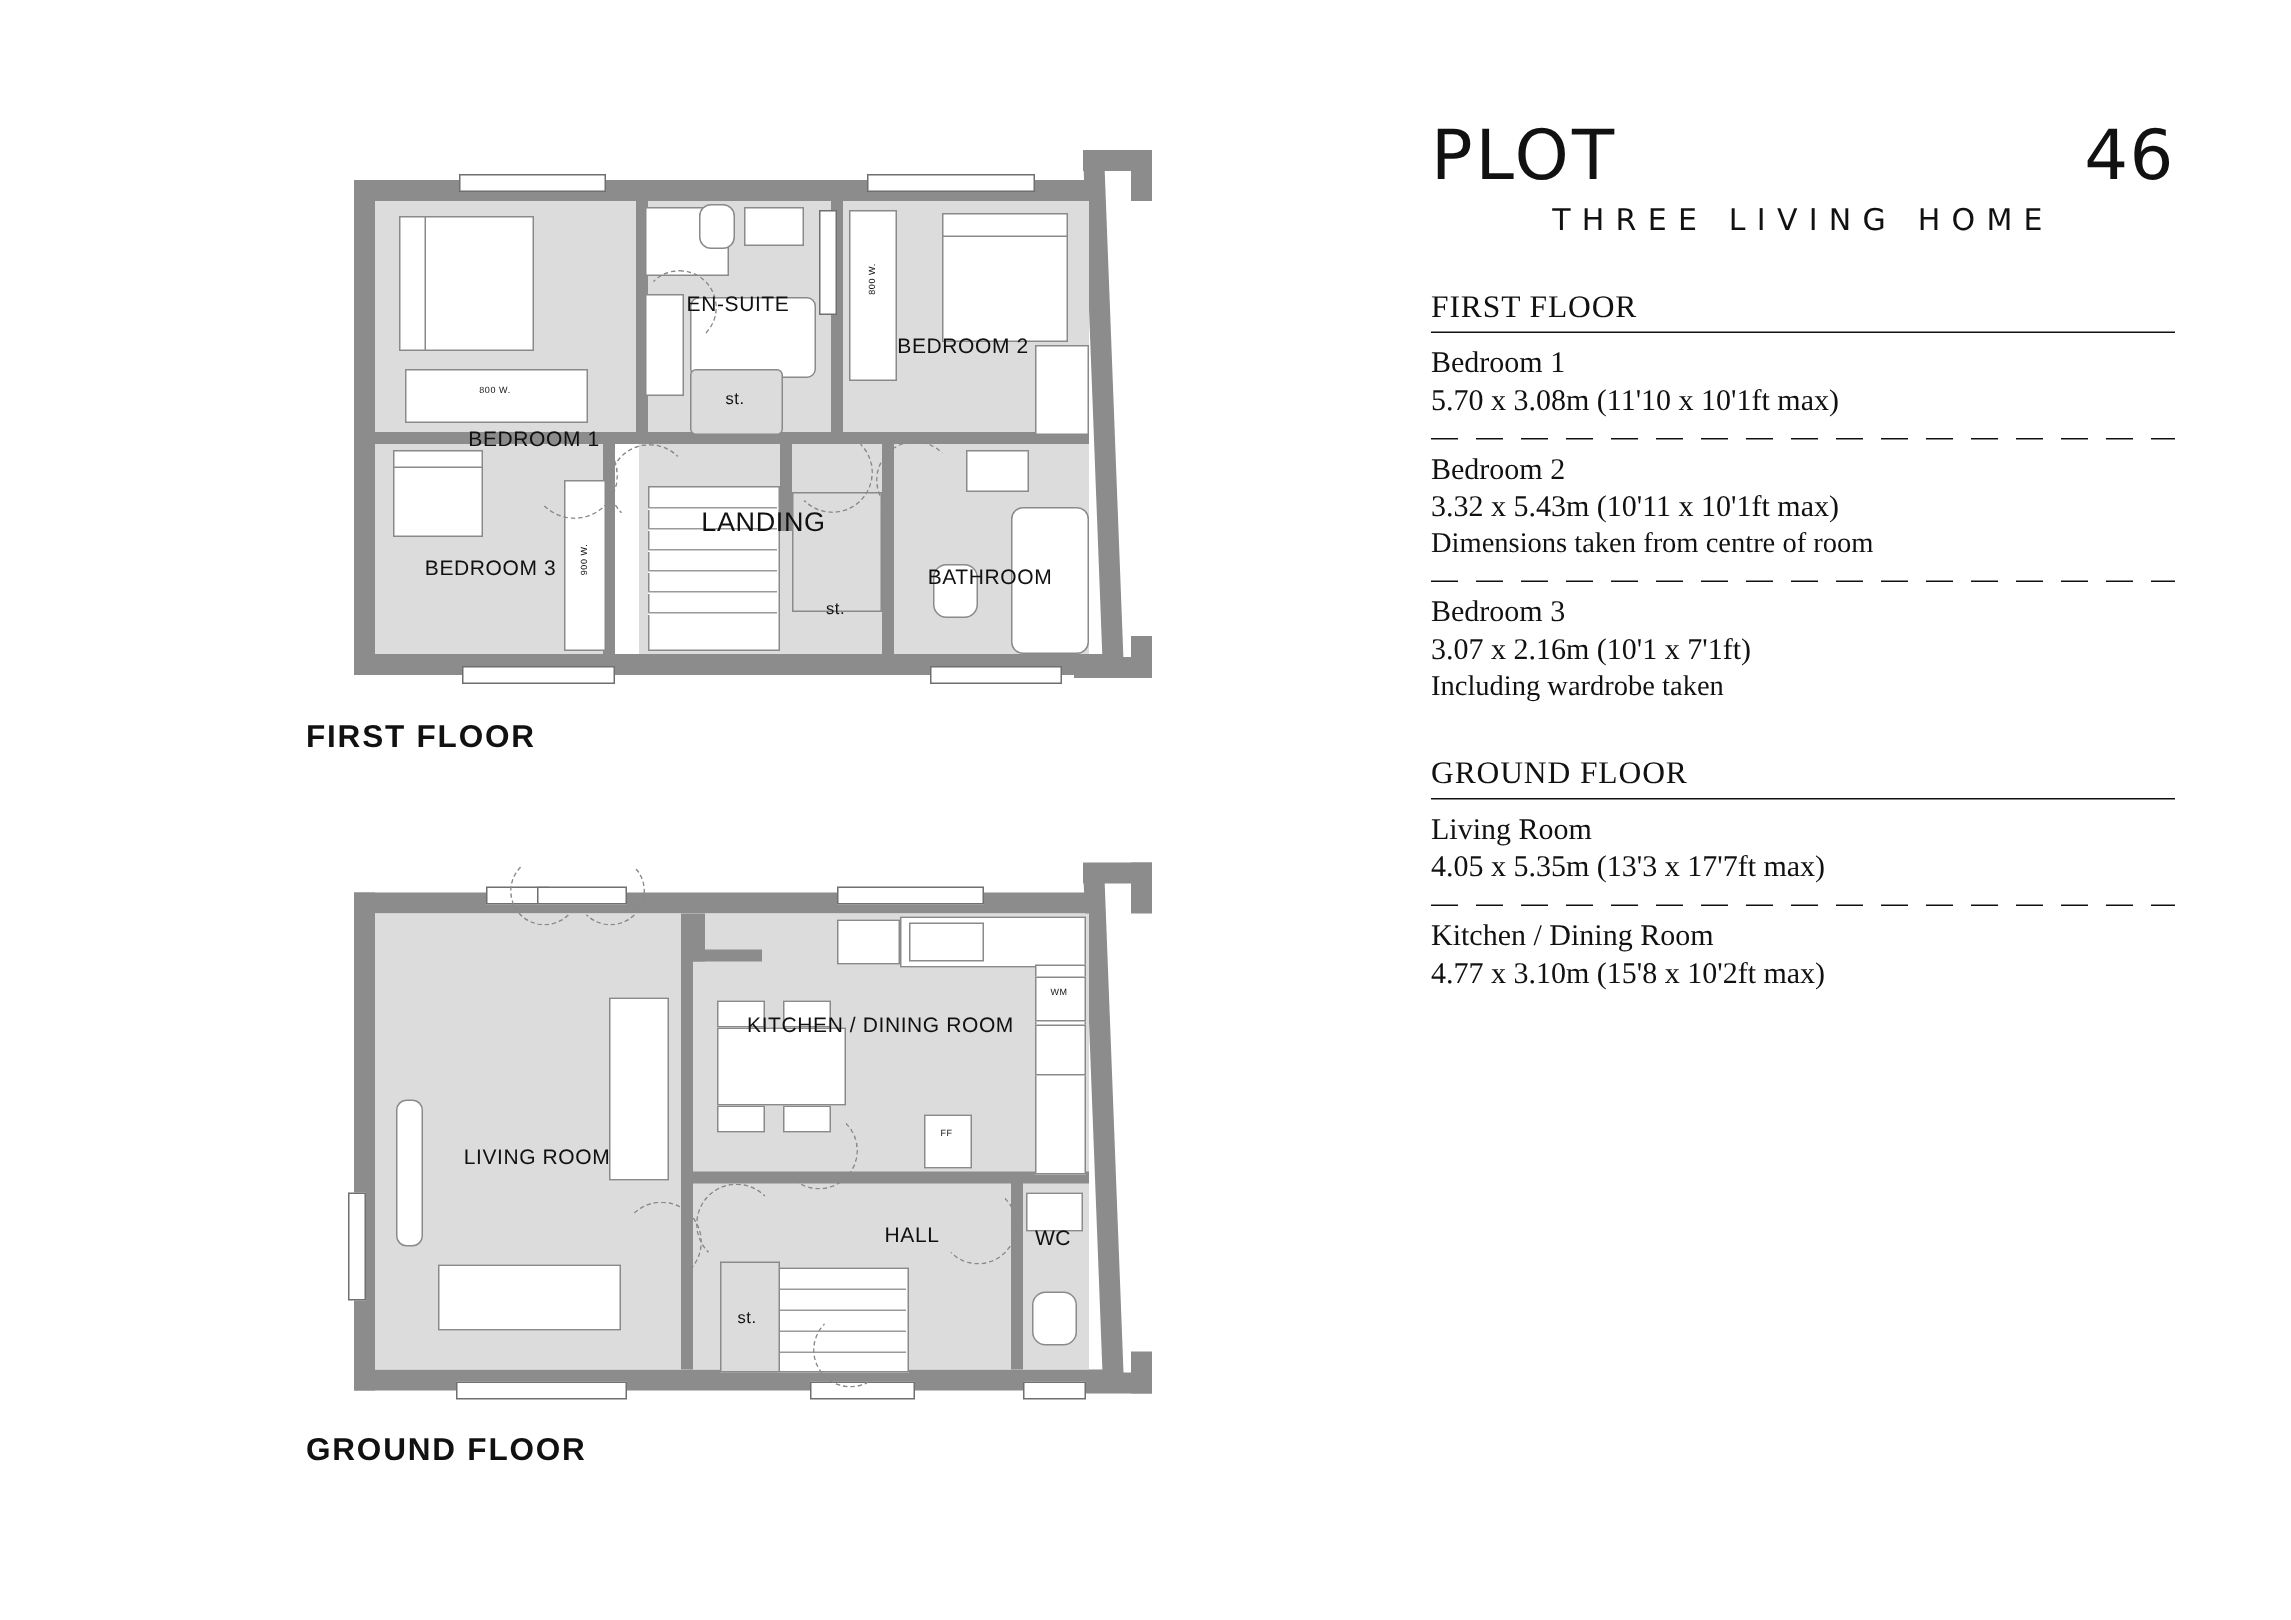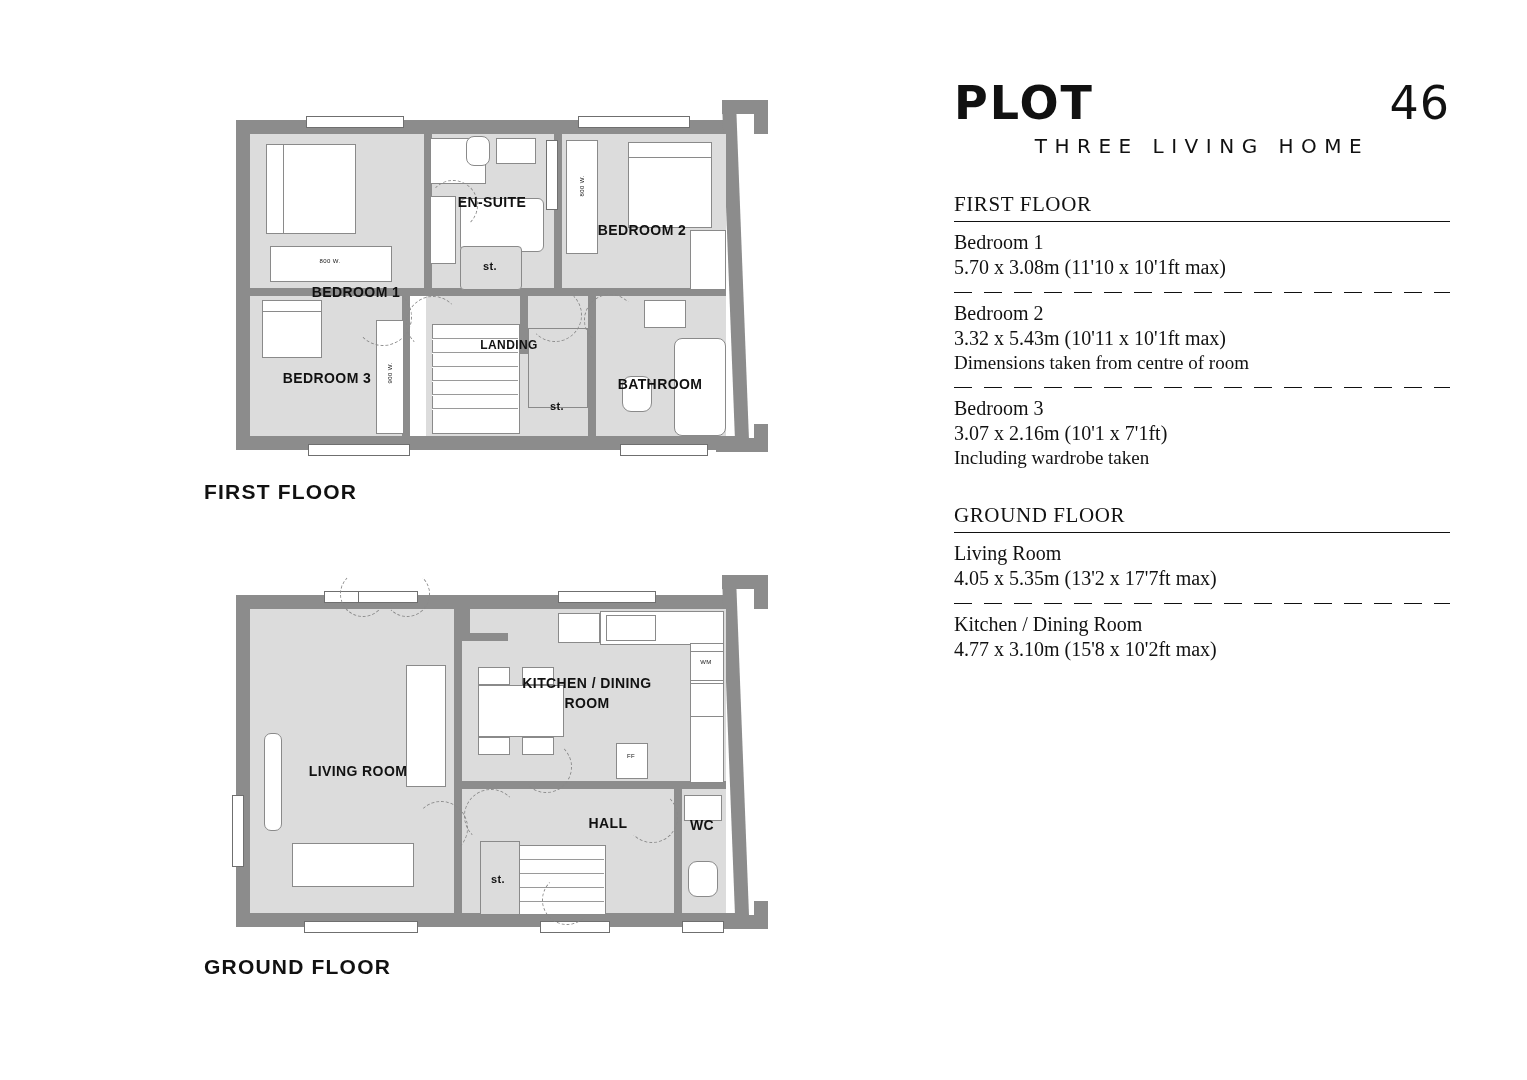--- a/index.html
+++ b/index.html
@@ -2,31 +2,31 @@
 <html><head>
 <meta charset="utf-8">
 <style>
   html,body{margin:0;padding:0;background:#ffffff;}
   body{width:1527px;height:1080px;position:relative;font-family:"Liberation Sans",sans-serif;overflow:hidden;}
 
   
   .plan{position:absolute;}
   .wall{position:absolute;background:#8c8c8c;}
   .room{position:absolute;background:#dcdcdc;}
-  .rlabel{position:absolute;font-weight:bold;color:#111;letter-spacing:.4px;text-align:center;}
+  .rlabel{position:absolute;font-weight:normal;color:#111;letter-spacing:.4px;text-align:center;}
   .thin{position:absolute;border:1px solid #8a8a8a;background:#fff;}
   .thinf{position:absolute;border:1px solid #8a8a8a;background:#dcdcdc;}
   .win{position:absolute;background:#fff;border:1px solid #6f6f6f;}
   .arc{position:absolute;border:1px dashed #8a8a8a;border-radius:50%;}
   .floorcap{position:absolute;font-weight:bold;color:#111;font-size:21px;letter-spacing:1.2px;}
 
   
   #panel{position:absolute;left:954px;top:80px;width:496px;}
   .plotrow{display:flex;justify-content:space-between;align-items:flex-end;}
-  .plotword{font-family:"DejaVu Sans",sans-serif;font-size:46px;letter-spacing:2px;color:#111;line-height:1;font-weight:700;}
+  .plotword{font-family:"DejaVu Sans",sans-serif;font-size:46px;letter-spacing:2px;color:#111;line-height:1;font-weight:400;}
   .plotnum{font-family:"DejaVu Sans",sans-serif;font-size:46px;letter-spacing:1px;color:#111;line-height:1;font-weight:400;}
   .sub{font-family:"DejaVu Sans",sans-serif;font-size:20px;letter-spacing:7.5px;color:#111;margin-top:8px;text-align:center;}
   .sechead{font-family:"Liberation Serif",serif;font-size:21px;color:#111;margin-top:34px;padding-bottom:4px;border-bottom:1.5px solid #111;letter-spacing:.6px;}
   .itemname{font-family:"Liberation Serif",serif;font-size:20px;color:#111;margin-top:9px;}
   .itemdim{font-family:"Liberation Serif",serif;font-size:20px;color:#111;margin-top:2px;}
   .itemnote{font-family:"Liberation Serif",serif;font-size:19px;color:#111;margin-top:2px;}
   .dashsep{margin-top:13px;height:1px;background:repeating-linear-gradient(to right,#111 0 18px,transparent 18px 30px);}
 </style>
 </head>
 <body>
@@ -102,21 +102,21 @@
 
   <div class="arc" style="left:126px;top:200px;width:56px;height:56px;border-color:transparent #8a8a8a #8a8a8a transparent;"></div>
   <div class="arc" style="left:178px;top:208px;width:52px;height:52px;border-color:#8a8a8a transparent transparent #8a8a8a;"></div>
   <div class="arc" style="left:200px;top:92px;width:48px;height:48px;border-color:#8a8a8a #8a8a8a transparent transparent;"></div>
   <div class="arc" style="left:300px;top:200px;width:52px;height:52px;border-color:transparent #8a8a8a #8a8a8a transparent;"></div>
   <div class="arc" style="left:356px;top:206px;width:50px;height:50px;border-color:#8a8a8a transparent transparent #8a8a8a;"></div>
 
   <div class="rlabel" style="left:38px;top:196px;width:180px;font-size:14px;">BEDROOM 1</div>
   <div class="rlabel" style="left:198px;top:106px;width:132px;font-size:14px;">EN-SUITE</div>
   <div class="rlabel" style="left:330px;top:134px;width:168px;font-size:14px;">BEDROOM 2</div>
-  <div class="rlabel" style="left:196px;top:250px;width:170px;font-size:12px;">LANDING</div>
+  <div class="rlabel" style="left:196px;top:250px;width:170px;font-size:18px;">LANDING</div>
   <div class="rlabel" style="left:14px;top:282px;width:170px;font-size:14px;">BEDROOM 3</div>
   <div class="rlabel" style="left:362px;top:288px;width:140px;font-size:14px;">BATHROOM</div>
   <div class="rlabel" style="left:234px;top:172px;width:56px;font-size:11px;">st.</div>
   <div class="rlabel" style="left:302px;top:312px;width:54px;font-size:11px;">st.</div>
 </div>
 
 <div class="floorcap" style="left:204px;top:480px;">FIRST FLOOR</div>
 
 <div class="plan" style="left:228px;top:565px;width:590px;height:380px;">
 
@@ -219,21 +219,21 @@
   <div>
     <div class="itemname">Bedroom 3</div>
     <div class="itemdim">3.07 x 2.16m (10'1 x 7'1ft)</div>
     <div class="itemnote">Including wardrobe taken</div>
   </div>
 
   <div class="sechead">GROUND FLOOR</div>
 
   <div>
     <div class="itemname">Living Room</div>
-    <div class="itemdim">4.05 x 5.35m (13'2 x 17'7ft max)</div>
+    <div class="itemdim">4.05 x 5.35m (13'3 x 17'7ft max)</div>
   </div>
   <div class="dashsep"></div>
 
   <div>
     <div class="itemname">Kitchen  / Dining Room</div>
     <div class="itemdim">4.77 x 3.10m (15'8 x 10'2ft max)</div>
   </div>
 </div>
 
 </body></html>

